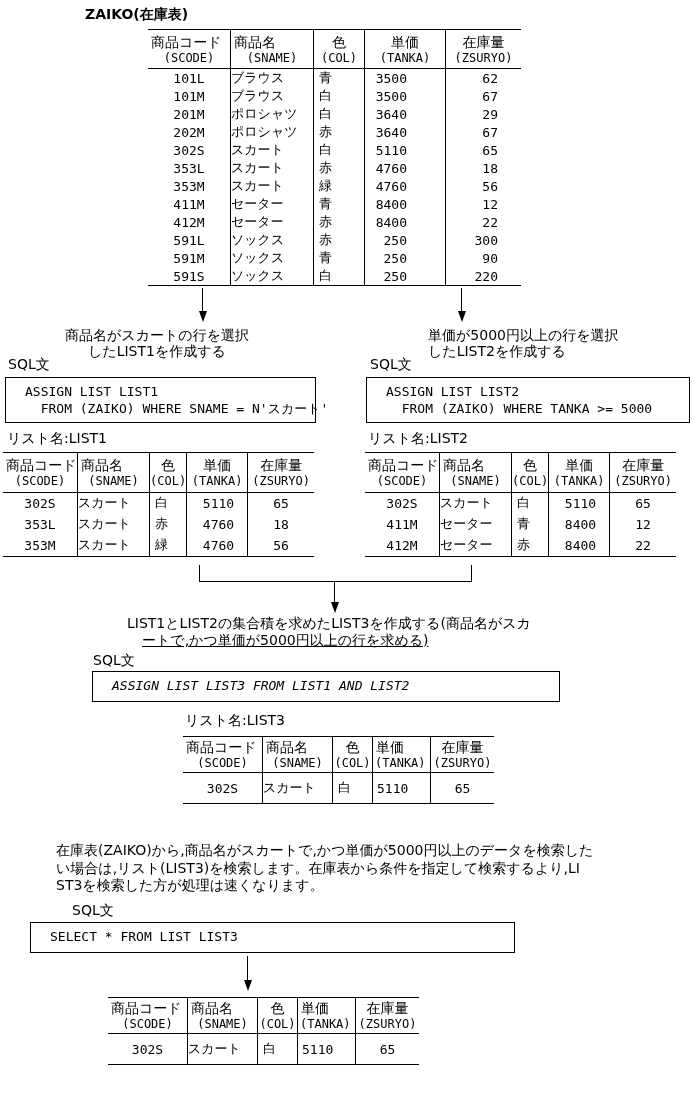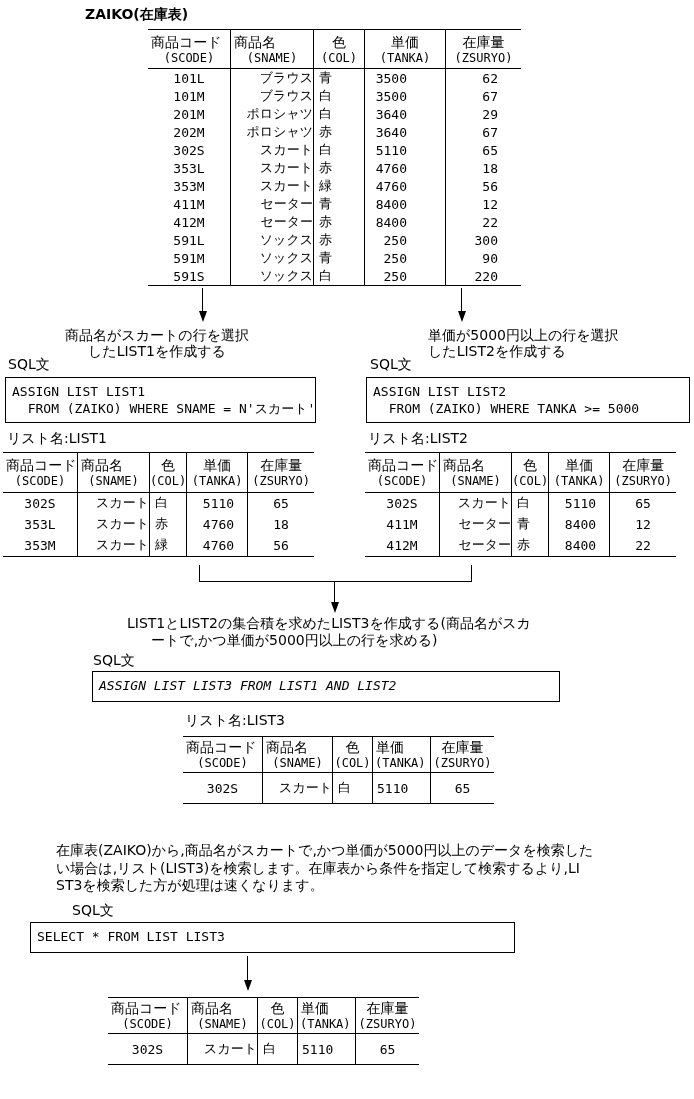--- a/index.html
+++ b/index.html
@@ -4,33 +4,33 @@
 <style>
   html,body{margin:0;padding:0;background:#ffffff;}
   .canvas{position:relative;width:694px;height:1099px;background:#fff;color:#000;
           font-family:"DejaVu Sans","Liberation Sans",sans-serif;overflow:hidden;}
   .abs{position:absolute;white-space:nowrap;}
   .jp{font-size:14px;line-height:16px;}
   .para div{line-height:17.5px;}
   .note div{line-height:16px;}
   .note3 div{line-height:16.5px;}
   .mono{font-family:"DejaVu Sans Mono","Liberation Mono",monospace;font-size:13px;line-height:17px;white-space:pre;}
-  .sqlbox{position:absolute;border:1px solid #000;background:#fff;box-sizing:border-box;padding:5px 0 0 6px;}
+  .sqlbox{position:absolute;border:1px solid #000;background:#fff;box-sizing:border-box;padding:5px 0 0 19px;}
   
   .dtable{position:absolute;border-collapse:collapse;table-layout:fixed;background:#fff;
           border-top:1px solid #000;border-bottom:1px solid #000;}
   .dtable thead tr{border-bottom:1px solid #000;}
   .dtable th,.dtable td{border:0;border-left:1px solid #000;padding:0;font-weight:normal;vertical-align:middle;}
   .dtable th:first-child,.dtable td:first-child{border-left:none;}
   .dtable td{font-family:"DejaVu Sans Mono","Liberation Mono",monospace;font-size:13px;}
   .hjp{font-size:14px;line-height:18px;text-align:left;padding-left:3px;}
   .hen{font-family:"DejaVu Sans Mono","Liberation Mono",monospace;font-size:12px;line-height:15px;text-align:center;}
   .dtable th:nth-child(3) .hjp,.dtable th:nth-child(4) .hjp,.dtable th:nth-child(5) .hjp{text-align:center;padding-left:0;}
   .dtable td:nth-child(1){text-align:center;}
-  .dtable td:nth-child(2){text-align:right;padding-left:6px;}
+  .dtable td:nth-child(2){text-align:left;}
   .dtable td:nth-child(3){text-align:left;padding-left:5px;}
   
   .zaiko th:nth-child(1){width:82px;} .zaiko th:nth-child(2){width:82px;}
   .zaiko th:nth-child(3){width:50px;} .zaiko th:nth-child(4){width:80px;}
   .zaiko th:nth-child(5){width:75px;}
   .zaiko thead tr{height:39px;}
   .zaiko tbody tr{height:17.4px;}
   .zaiko td:nth-child(4){text-align:right;padding-right:38px;}
   .zaiko td:nth-child(5){text-align:right;padding-right:23px;}
   
@@ -313,21 +313,21 @@
   <div class="vline" style="left:199px;top:565px;height:16px;"></div>
   <div class="vline" style="left:471px;top:565px;height:16px;"></div>
   <div class="hline" style="left:199px;top:581px;width:273px;"></div>
   <div class="varrow" style="left:330px;top:581px;">
     <div class="stem" style="height:21px"></div>
     <div class="head"></div>
   </div>
 
   <div class="abs jp note3" style="left:127px;top:615px;">
     <div>LIST1とLIST2の集合積を求めたLIST3を作成する(商品名がスカ</div>
-    <div style="margin-left:24px;">ートで,かつ単価が5000円以上の行を求める)</div>
+    <div style="margin-left:15px;text-decoration:underline;">ートで,かつ単価が5000円以上の行を求める)</div>
   </div>
 
   <div class="abs jp" style="left:93px;top:652px;">SQL文</div>
   <div class="sqlbox" style="left:92px;top:671px;width:468px;height:31px;font-style:italic;">
     <div class="mono">ASSIGN LIST LIST3 FROM LIST1 AND LIST2</div>
   </div>
 
   <div class="abs jp" style="left:185px;top:712px;">リスト名:LIST3</div>
   <table class="dtable res" style="left:183px;top:736px;">
       <thead>

